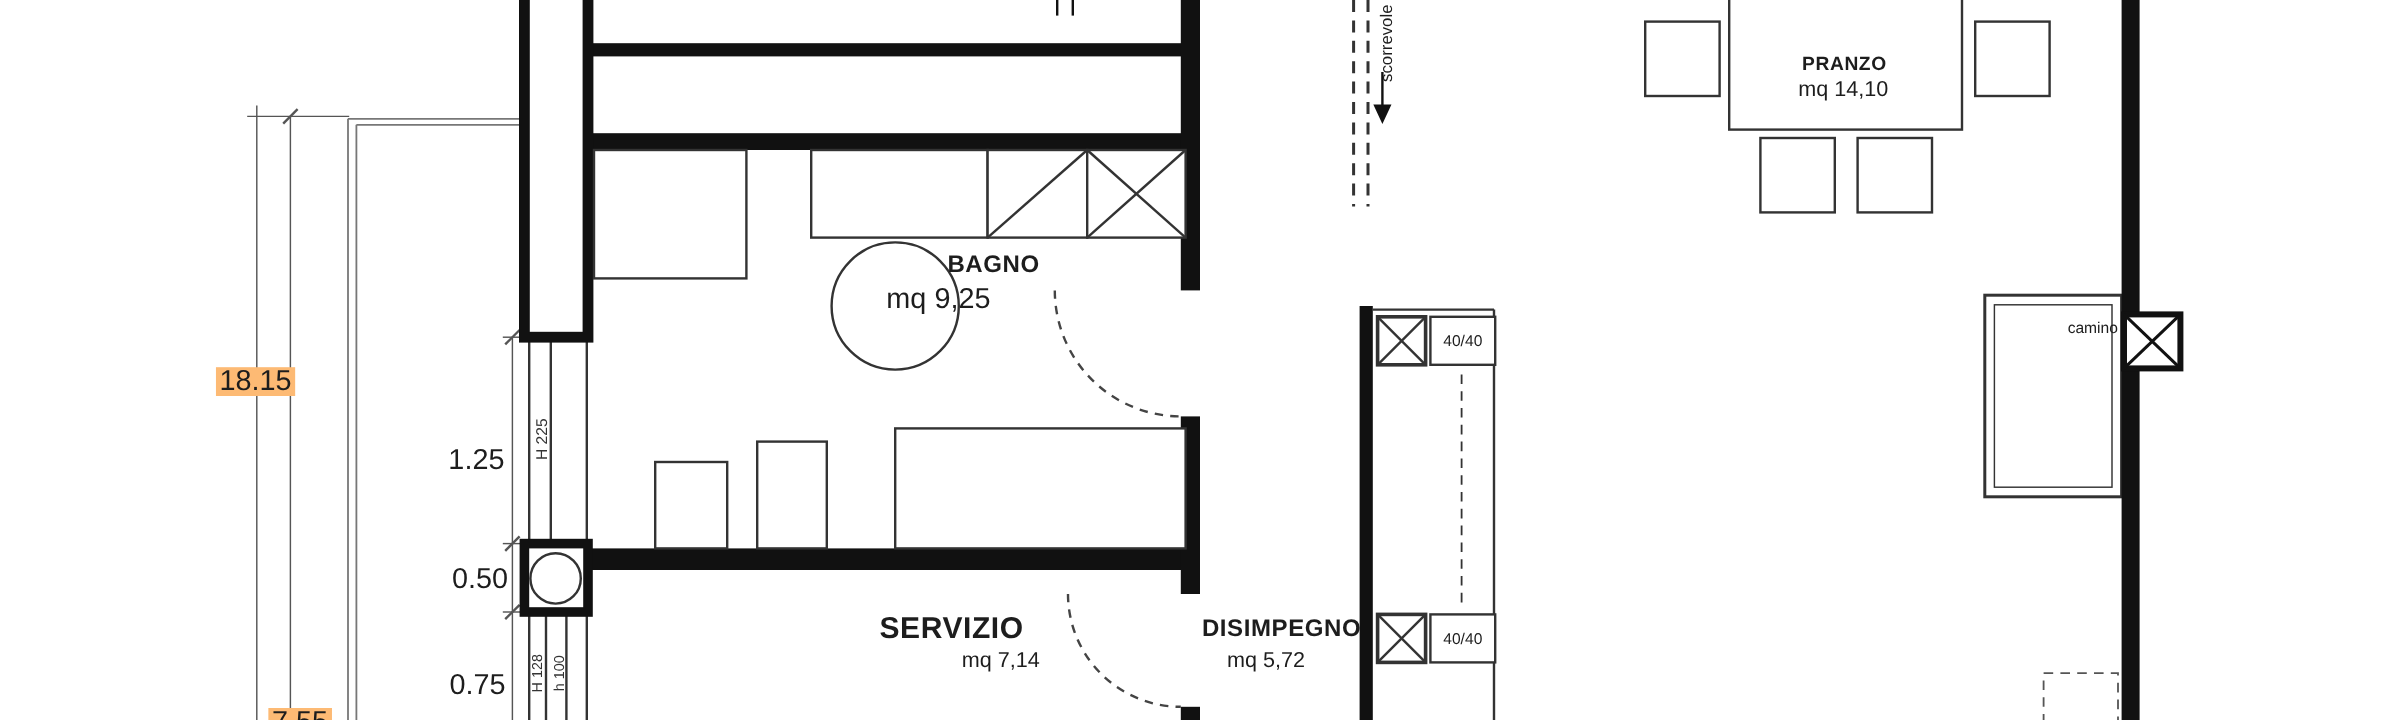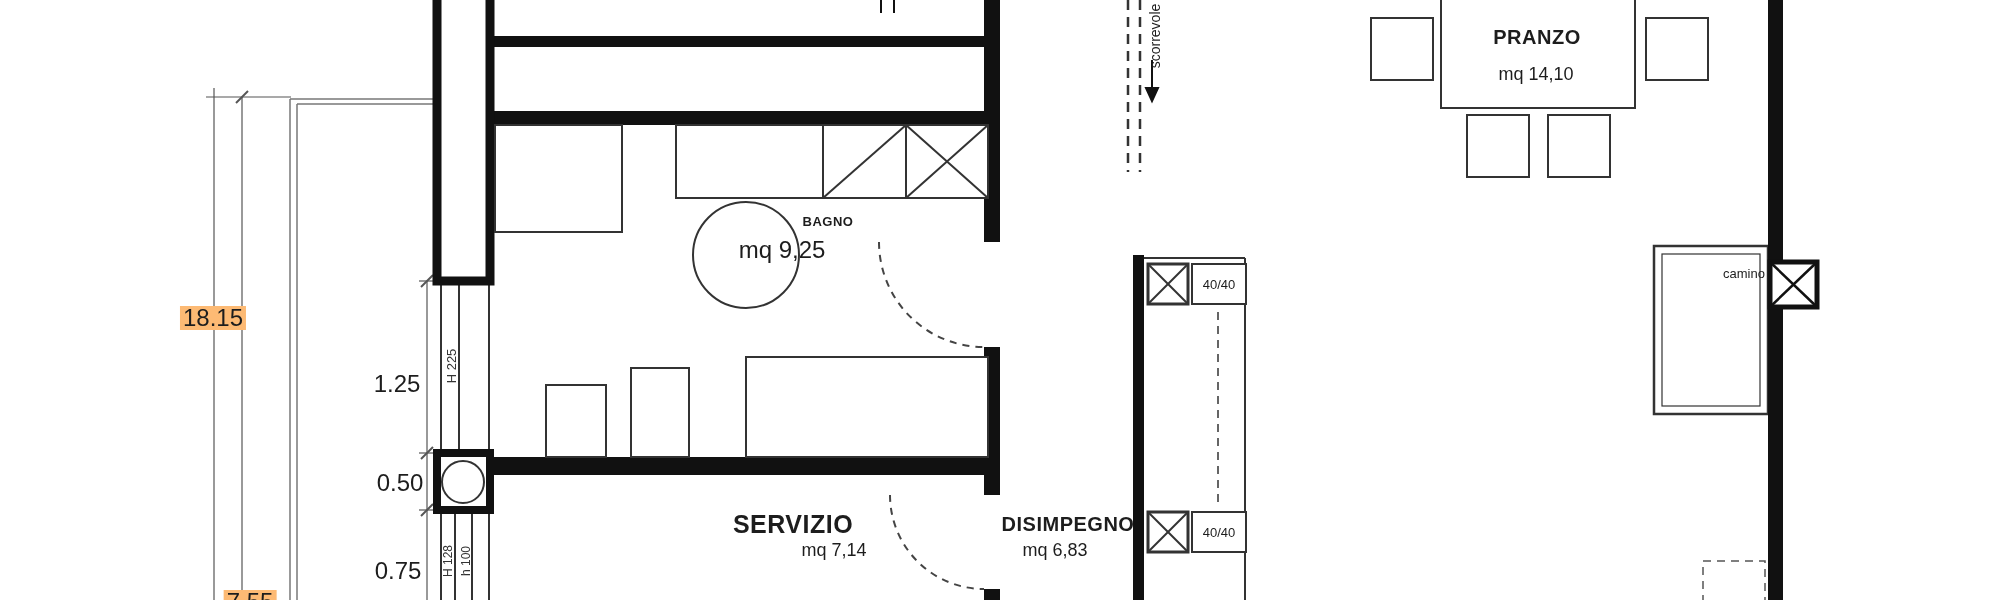--- a/index.html
+++ b/index.html
@@ -140,27 +140,27 @@
   <div class="lbl bg" style="left:213px;top:318px;font-size:24px;">18.15</div>
   <div class="lbl" style="left:397px;top:384px;font-size:24px;">1.25</div>
   <div class="lbl" style="left:400px;top:483px;font-size:24px;">0.50</div>
   <div class="lbl" style="left:398px;top:571px;font-size:24px;">0.75</div>
   <div class="lbl bg" style="left:250px;top:602px;font-size:24px;">7.55</div>
 
   <div class="lbl rot gray" style="left:451px;top:366px;font-size:13px;">H 225</div>
   <div class="lbl rot gray" style="left:448px;top:561px;font-size:12px;">H 128</div>
   <div class="lbl rot gray" style="left:466px;top:561px;font-size:12px;">h 100</div>
 
-  <div class="lbl b" style="left:828px;top:221px;font-size:13px;">BAGNO</div>
+  <div class="lbl b" style="left:828px;top:221px;font-size:20px;">BAGNO</div>
   <div class="lbl" style="left:782px;top:250px;font-size:24px;">mq 9,25</div>
   <div class="lbl b" style="left:793px;top:524px;font-size:25px;">SERVIZIO</div>
   <div class="lbl" style="left:834px;top:550px;font-size:18px;">mq 7,14</div>
   <div class="lbl b" style="left:1068px;top:524px;font-size:20px;">DISIMPEGNO</div>
-  <div class="lbl" style="left:1055px;top:550px;font-size:18px;">mq 6,83</div>
-  <div class="lbl b" style="left:1537px;top:37px;font-size:20px;">PRANZO</div>
+  <div class="lbl" style="left:1055px;top:550px;font-size:18px;">mq 5,72</div>
+  <div class="lbl b" style="left:1537px;top:54px;font-size:16px;">PRANZO</div>
   <div class="lbl" style="left:1536px;top:74px;font-size:18px;">mq 14,10</div>
 
   <div class="lbl rot" style="left:1155px;top:36px;font-size:14px;">scorrevole</div>
   <div class="lbl" style="left:1219px;top:284px;font-size:13px;">40/40</div>
   <div class="lbl" style="left:1219px;top:532px;font-size:13px;">40/40</div>
   <div class="lbl" style="left:1700px;top:273px;font-size:13px;margin-left:44px;">camino</div>
 
 </div>
 
 </body></html>

